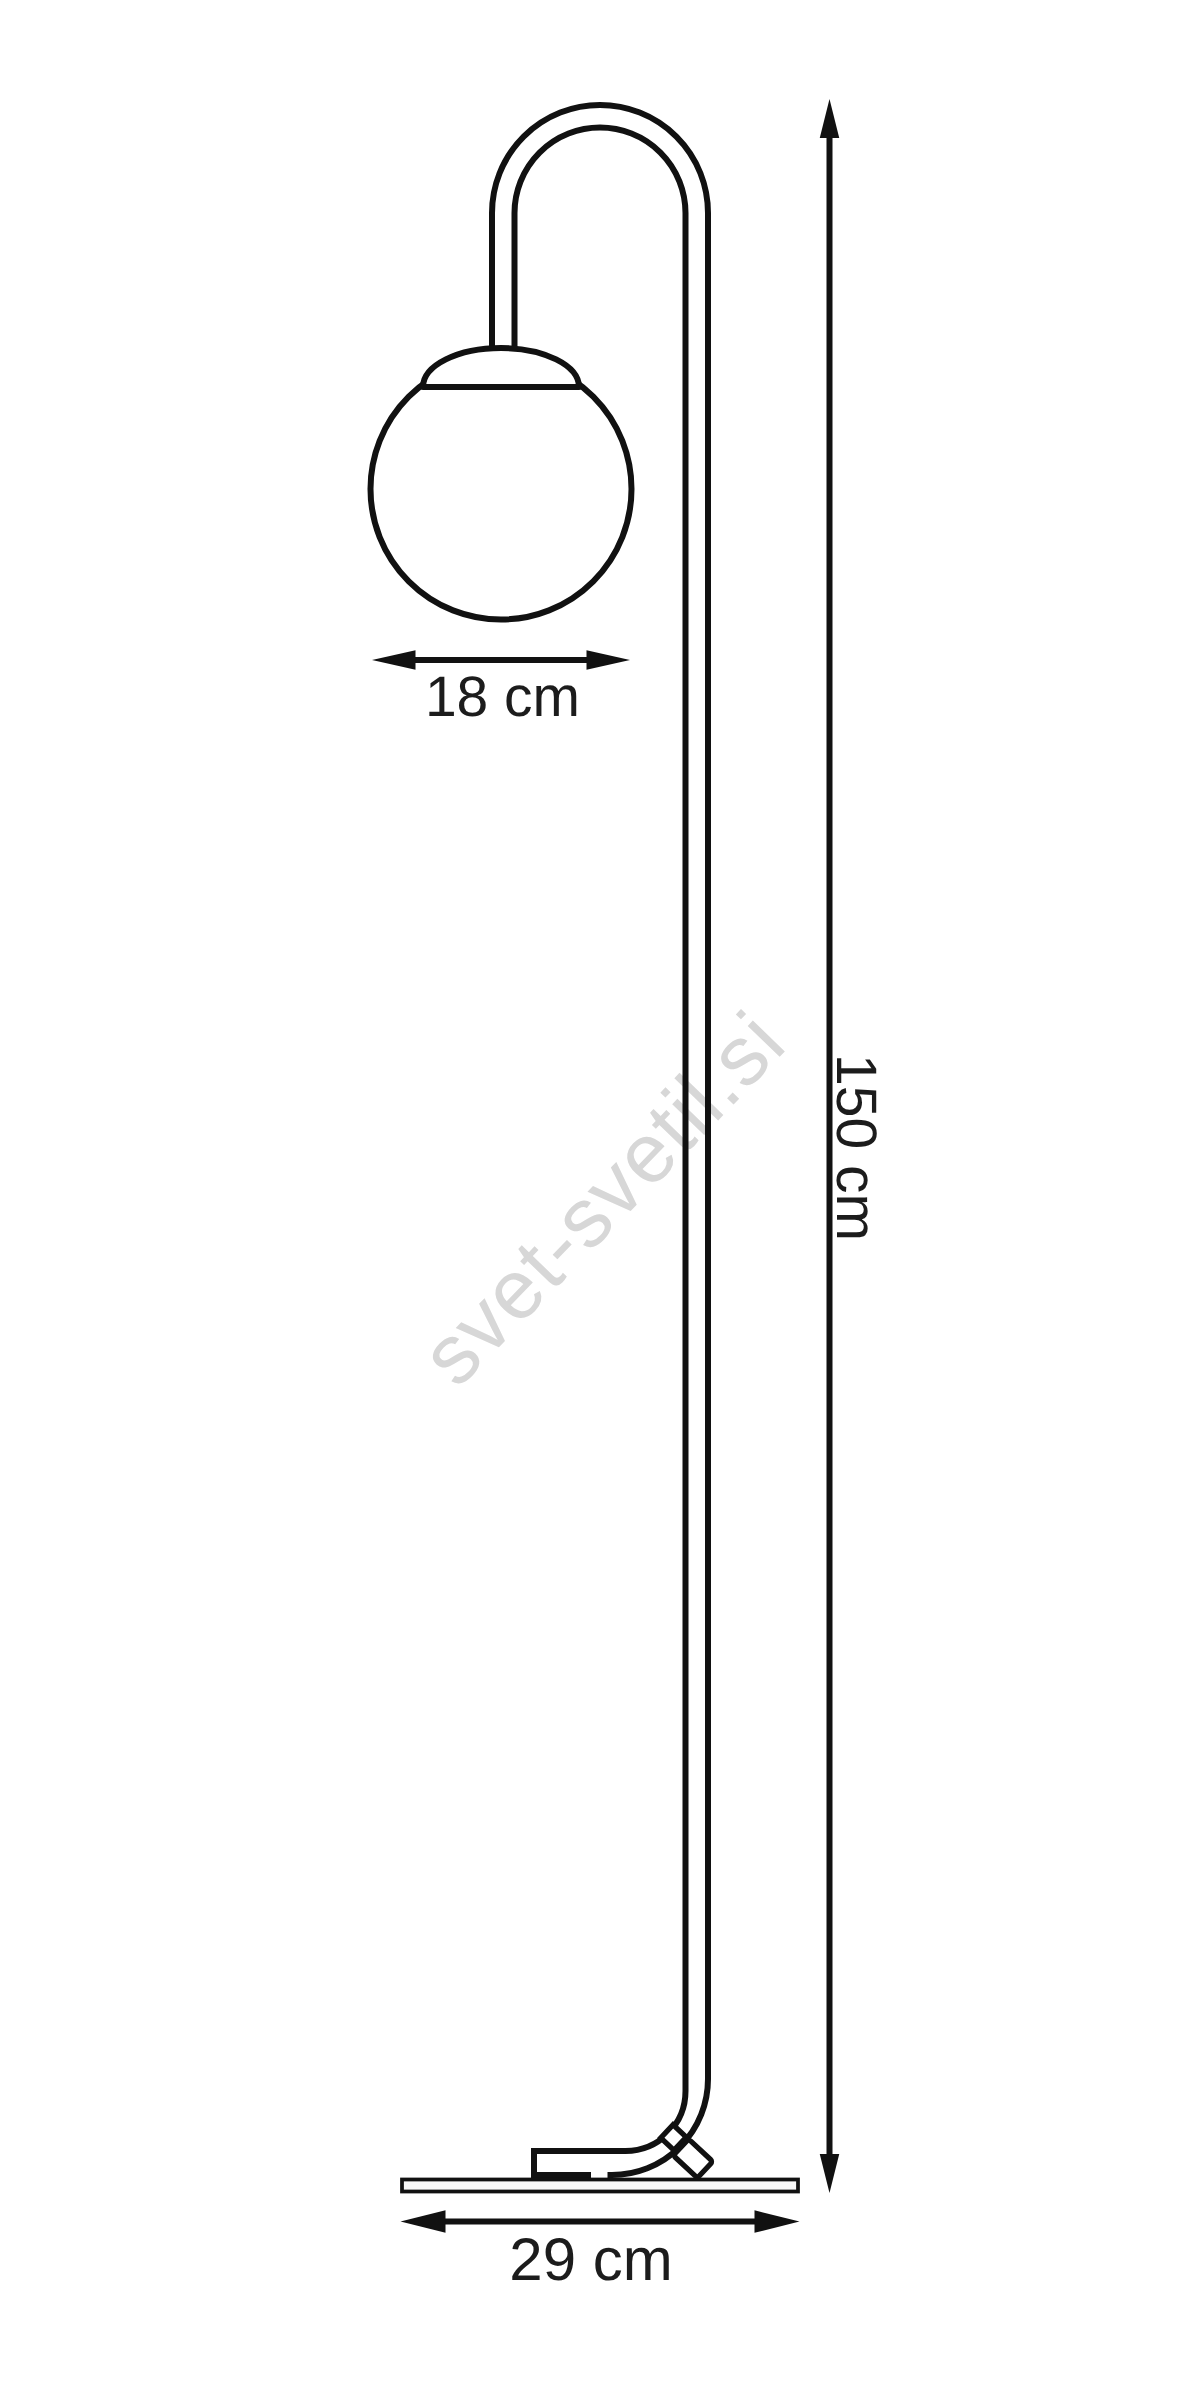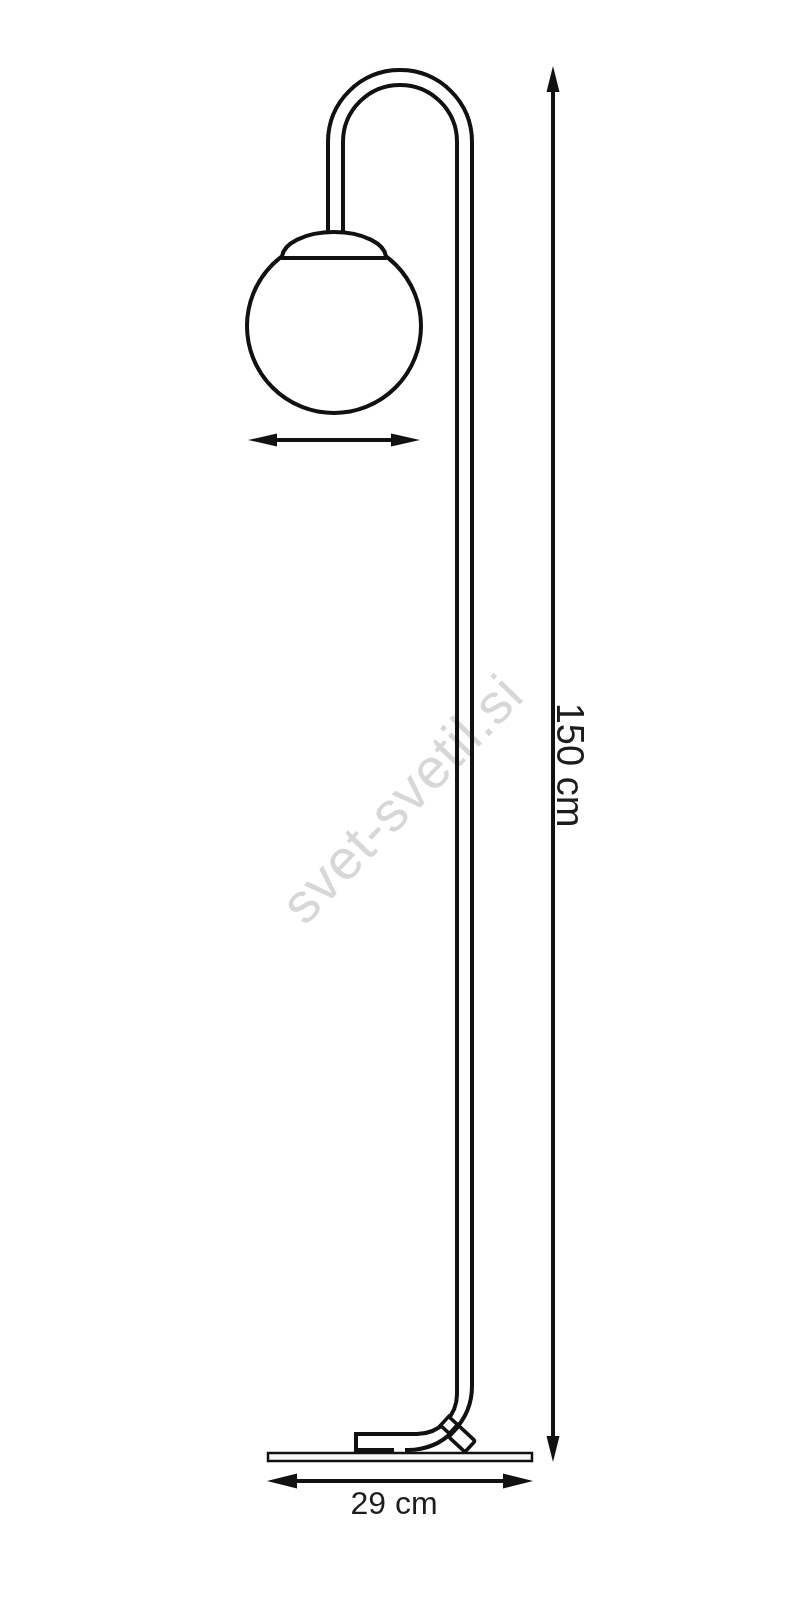--- a/index.html
+++ b/index.html
@@ -38,21 +38,21 @@
   #label-height {
     left: 470px;
     top: 746px;
     width: 200px;
     transform: rotate(90deg);
   }
   #label-base-width {
     left: 294px;
     top: 1487px;
     width: 200px;
-    font-size: 32px;
+    font-size: 40px;
   }
   #watermark {
     position: absolute;
     z-index: 1;
     left: 202px;
     top: 771px;
     width: 400px;
     text-align: center;
     font-size: 56px;
     line-height: 56px;
@@ -115,17 +115,18 @@
       <polygon points="553,1462 546.5,1436 559.5,1436" fill="#111111"></polygon>
     </g>
 
     <g>
       <line x1="282" y1="1481" x2="519" y2="1481" stroke="#111111" stroke-width="4"></line>
       <polygon points="267,1481 297,1473.5 297,1488.5" fill="#111111"></polygon>
       <polygon points="533,1481 503,1473.5 503,1488.5" fill="#111111"></polygon>
     </g>
   </svg>
 
+  <div id="label-globe-width" class="dim-label">18 cm</div>
 
   <div id="label-height" class="dim-label">150 cm</div>
 
   <div id="label-base-width" class="dim-label">29 cm</div>
 </div>
 
 </body></html>

